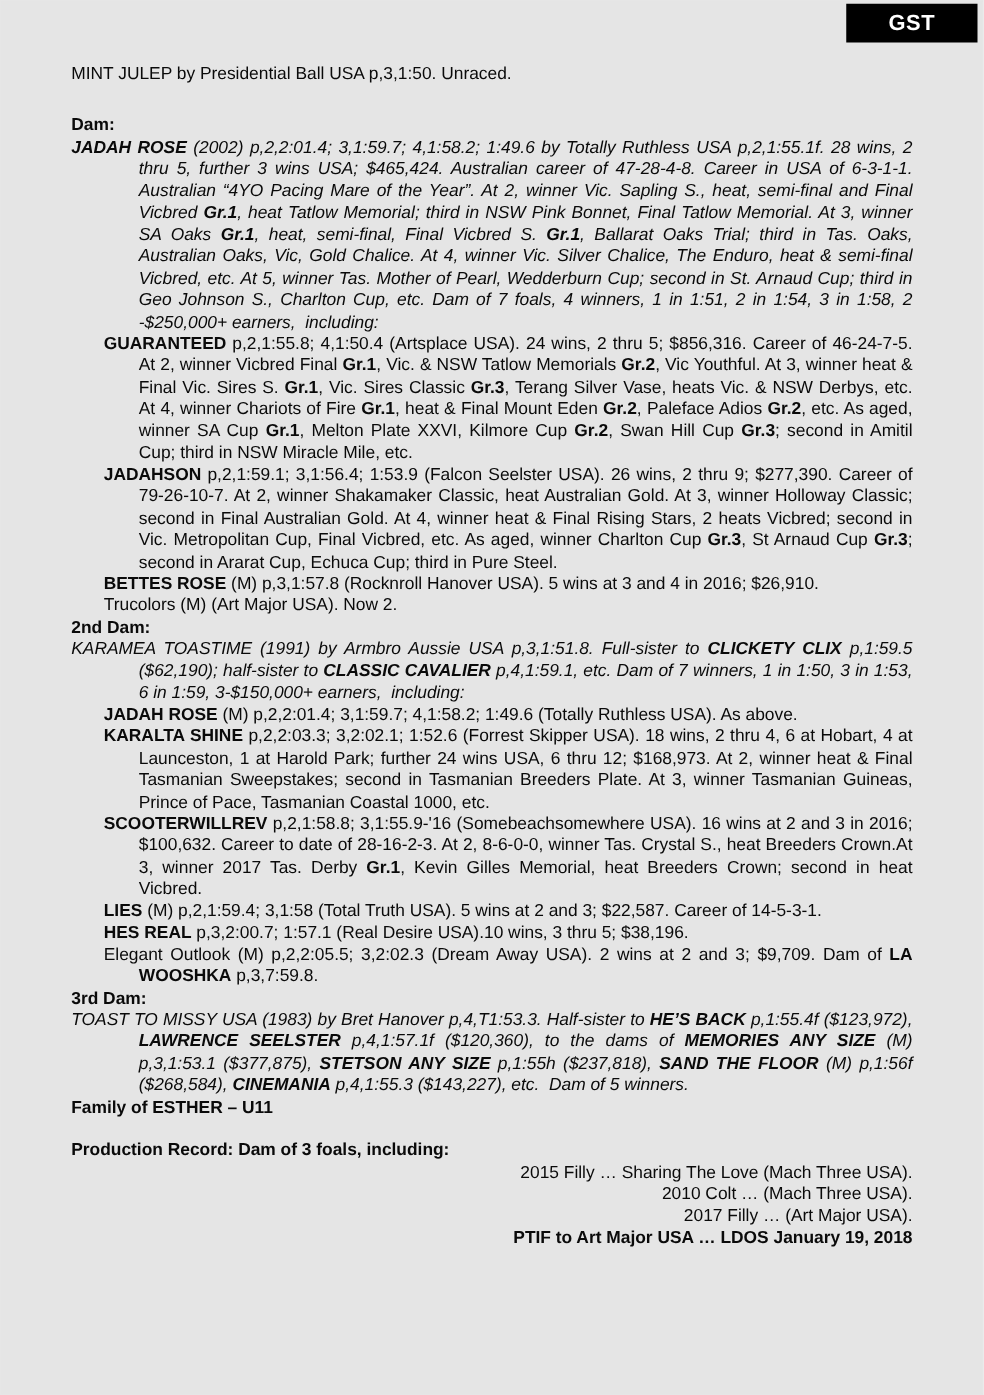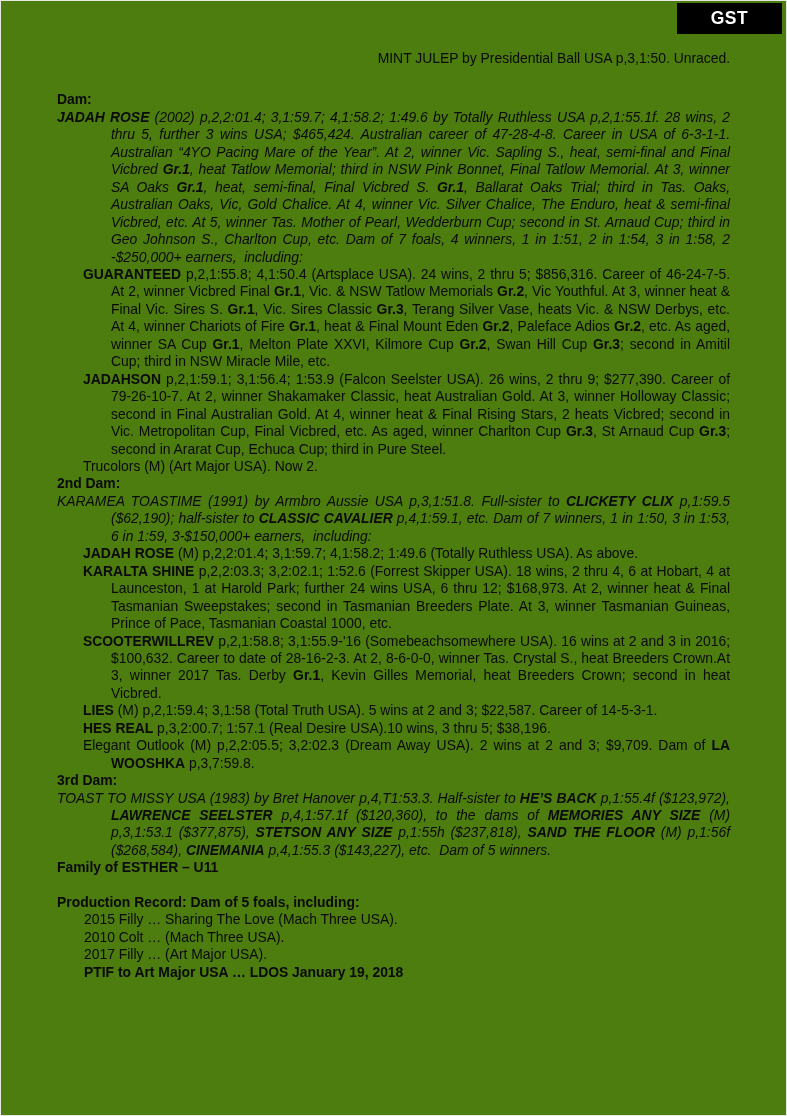--- a/index.html
+++ b/index.html
@@ -1,20 +1,20 @@
 <!DOCTYPE html>
 <html><head>
 <meta charset="utf-8">
 <style>
   html, body { margin: 0; padding: 0; background: #ffffff; }
   .page {
     position: relative;
     width: 787px;
     height: 1116px;
-    background: #4d7c0f;
+    background: #e5e5e5;
     outline: 1px solid #e6e6e6;
     outline-offset: -1px;
     font-family: "Liberation Sans", "DejaVu Sans", sans-serif;
     color: #0a0a0a;
     overflow: hidden;
   }
   .gst-badge {
     position: absolute;
     top: 3px;
     right: 5px;
@@ -32,54 +32,55 @@
   .content {
     position: absolute;
     left: 57px;
     right: 57px;
     top: 50px;
     font-size: 13.9px;
     line-height: 17.45px;
   }
   .para { margin: 0; }
   .para b { font-weight: bold; margin-top: 44px; }
-  .plain { text-align: right; }
+  .plain { text-align: left; }
   .h { font-weight: bold; text-align: left; }
   .p0 { padding-left: 54px; text-indent: -54px; text-align: justify; font-style: italic; }
   .p1 { padding-left: 54px; text-indent: -28px; text-align: justify; }
-  .prod { padding-left: 27px; text-align: left; }
+  .prod { padding-left: 27px; text-align: right; }
   .gap1 { height: 17px; }
   .gap2 { height: 24px; }
 </style>
 </head>
 <body>
 
 <div class="page">
   <div class="gst-badge" style="background: rgb(0, 0, 0); color: rgb(255, 255, 255);">
     <span>GST</span>
   </div>
   <div class="content">
       <p class="para plain"><span>MINT JULEP by Presidential Ball USA p,3,1:50. Unraced.</span></p>
       <p class="para gap2"></p>
       <p class="para h"><b>Dam:</b></p>
       <p class="para p0"><b>JADAH ROSE</b><span> (2002) p,2,2:01.4; 3,1:59.7; 4,1:58.2; 1:49.6 by Totally Ruthless USA p,2,1:55.1f. 28 wins, 2 thru 5, further 3 wins USA; $465,424. Australian career of 47-28-4-8. Career in USA of 6-3-1-1. Australian “4YO Pacing Mare of the Year”. At 2, winner Vic. Sapling S., heat, semi-final and Final Vicbred </span><b>Gr.1</b><span>, heat Tatlow Memorial; third in NSW Pink Bonnet, Final Tatlow Memorial. At 3, winner SA Oaks </span><b>Gr.1</b><span>, heat, semi-final, Final Vicbred S. </span><b>Gr.1</b><span>, Ballarat Oaks Trial; third in Tas. Oaks, Australian Oaks, Vic, Gold Chalice. At 4, winner Vic. Silver Chalice, The Enduro, heat &amp; semi-final Vicbred, etc. At 5, winner Tas. Mother of Pearl, Wedderburn Cup; second in St. Arnaud Cup; third in Geo Johnson S., Charlton Cup, etc. Dam of 7 foals, 4 winners, 1 in 1:51, 2 in 1:54, 3 in 1:58, 2 -$250,000+ earners, &nbsp;including:</span></p>
       <p class="para p1"><b>GUARANTEED</b><span> p,2,1:55.8; 4,1:50.4 (Artsplace USA). 24 wins, 2 thru 5; $856,316. Career of 46-24-7-5. At 2, winner Vicbred Final </span><b>Gr.1</b><span>, Vic. &amp; NSW Tatlow Memorials </span><b>Gr.2</b><span>, Vic Youthful. At 3, winner heat &amp; Final Vic. Sires S. </span><b>Gr.1</b><span>, Vic. Sires Classic </span><b>Gr.3</b><span>, Terang Silver Vase, heats Vic. &amp; NSW Derbys, etc. At 4, winner Chariots of Fire </span><b>Gr.1</b><span>, heat &amp; Final Mount Eden </span><b>Gr.2</b><span>, Paleface Adios </span><b>Gr.2</b><span>, etc. As aged, winner SA Cup </span><b>Gr.1</b><span>, Melton Plate XXVI, Kilmore Cup </span><b>Gr.2</b><span>, Swan Hill Cup </span><b>Gr.3</b><span>; second in Amitil Cup; third in NSW Miracle Mile, etc.</span></p>
       <p class="para p1"><b>JADAHSON</b><span> p,2,1:59.1; 3,1:56.4; 1:53.9 (Falcon Seelster USA). 26 wins, 2 thru 9; $277,390. Career of 79-26-10-7. At 2, winner Shakamaker Classic, heat Australian Gold. At 3, winner Holloway Classic; second in Final Australian Gold. At 4, winner heat &amp; Final Rising Stars, 2 heats Vicbred; second in Vic. Metropolitan Cup, Final Vicbred, etc. As aged, winner Charlton Cup </span><b>Gr.3</b><span>, St Arnaud Cup </span><b>Gr.3</b><span>; second in Ararat Cup, Echuca Cup; third in Pure Steel.</span></p>
+      <p class="para p1"><b>BETTES ROSE</b><span> (M) p,3,1:57.8 (Rocknroll Hanover USA). 5 wins at 3 and 4 in 2016; $26,910.</span></p>
       <p class="para p1"><span>Trucolors (M) (Art Major USA). Now 2.</span></p>
       <p class="para h"><b>2nd Dam:</b></p>
       <p class="para p0"><span>KARAMEA TOASTIME (1991) by Armbro Aussie USA p,3,1:51.8. Full-sister to </span><b>CLICKETY CLIX</b><span> p,1:59.5 ($62,190); half-sister to </span><b>CLASSIC CAVALIER</b><span> p,4,1:59.1, etc. Dam of 7 winners, 1 in 1:50, 3 in 1:53, 6 in 1:59, 3-$150,000+ earners, &nbsp;including:</span></p>
       <p class="para p1"><b>JADAH ROSE</b><span> (M) p,2,2:01.4; 3,1:59.7; 4,1:58.2; 1:49.6 (Totally Ruthless USA). As above.</span></p>
       <p class="para p1"><b>KARALTA SHINE</b><span> p,2,2:03.3; 3,2:02.1; 1:52.6 (Forrest Skipper USA). 18 wins, 2 thru 4, 6 at Hobart, 4 at Launceston, 1 at Harold Park; further 24 wins USA, 6 thru 12; $168,973. At 2, winner heat &amp; Final Tasmanian Sweepstakes; second in Tasmanian Breeders Plate. At 3, winner Tasmanian Guineas, Prince of Pace, Tasmanian Coastal 1000, etc.</span></p>
       <p class="para p1"><b>SCOOTERWILLREV</b><span> p,2,1:58.8; 3,1:55.9-'16 (Somebeachsomewhere USA). 16 wins at 2 and 3 in 2016; $100,632. Career to date of 28-16-2-3. At 2, 8-6-0-0, winner Tas. Crystal S., heat Breeders Crown.At 3, winner 2017 Tas. Derby </span><b>Gr.1</b><span>, Kevin Gilles Memorial, heat Breeders Crown; second in heat Vicbred.</span></p>
       <p class="para p1"><b>LIES</b><span> (M) p,2,1:59.4; 3,1:58 (Total Truth USA). 5 wins at 2 and 3; $22,587. Career of 14-5-3-1.</span></p>
       <p class="para p1"><b>HES REAL</b><span> p,3,2:00.7; 1:57.1 (Real Desire USA).10 wins, 3 thru 5; $38,196.</span></p>
       <p class="para p1"><span>Elegant Outlook (M) p,2,2:05.5; 3,2:02.3 (Dream Away USA). 2 wins at 2 and 3; $9,709. Dam of </span><b>LA WOOSHKA</b><span> p,3,7:59.8.</span></p>
       <p class="para h"><b>3rd Dam:</b></p>
       <p class="para p0"><span>TOAST TO MISSY USA (1983) by Bret Hanover p,4,T1:53.3. Half-sister to </span><b>HE’S BACK</b><span> p,1:55.4f ($123,972), </span><b>LAWRENCE SEELSTER</b><span> p,4,1:57.1f ($120,360), to the dams of </span><b>MEMORIES ANY SIZE</b><span> (M) p,3,1:53.1 ($377,875), </span><b>STETSON ANY SIZE</b><span> p,1:55h ($237,818), </span><b>SAND THE FLOOR</b><span> (M) p,1:56f ($268,584), </span><b>CINEMANIA</b><span> p,4,1:55.3 ($143,227), etc. &nbsp;Dam of 5 winners.</span></p>
       <p class="para h"><b>Family of ESTHER – U11</b></p>
       <p class="para gap1"></p>
-      <p class="para h"><b>Production Record: Dam of 5 foals, including:</b></p>
+      <p class="para h"><b>Production Record: Dam of 3 foals, including:</b></p>
       <p class="para prod"><span>2015 Filly … Sharing The Love (Mach Three USA).</span></p>
       <p class="para prod"><span>2010 Colt … (Mach Three USA).</span></p>
       <p class="para prod"><span>2017 Filly … (Art Major USA).</span></p>
       <p class="para prod"><b>PTIF to Art Major USA … LDOS January 19, 2018</b></p>
     </div>
 </div>
 
 </body></html>

